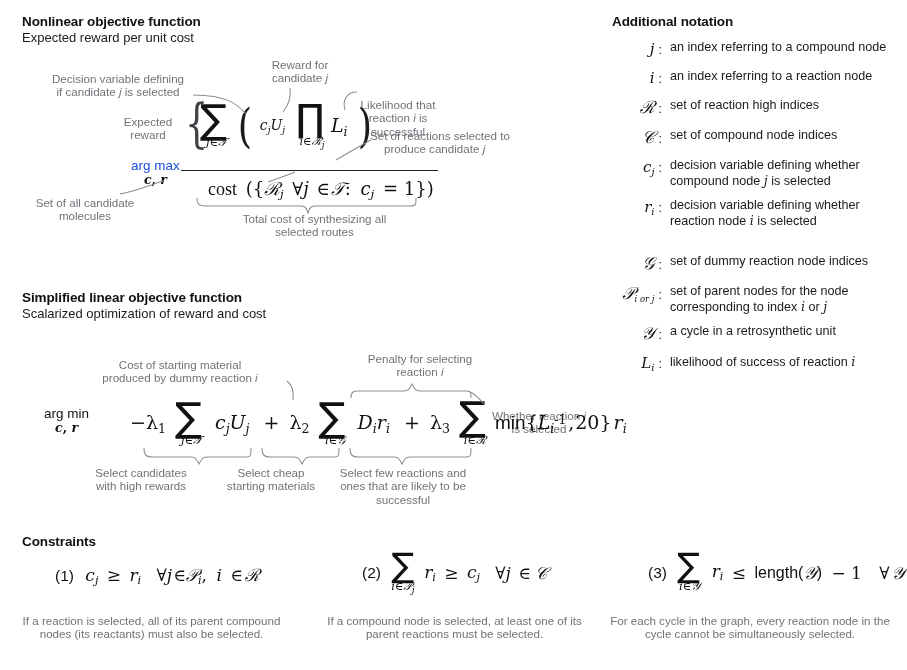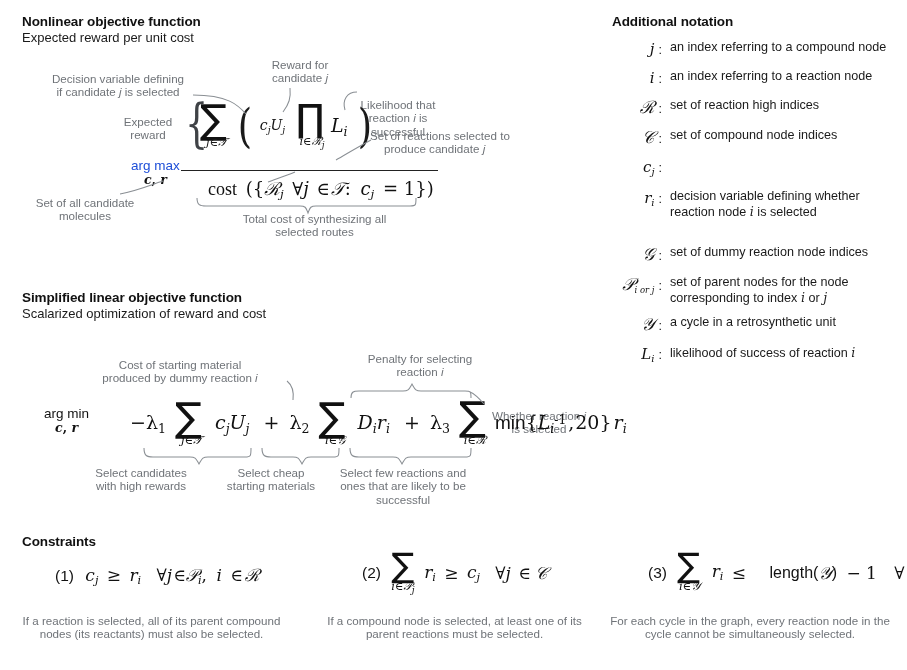--- a/index.html
+++ b/index.html
@@ -244,21 +244,21 @@
   <div class="abs ann" style="left:312px;top:614px;width:285px;">If a compound node is selected, at least one of its parent reactions must be selected.</div>
 
   <div class="abs math" style="left:648px;top:552px;font-size:17px;white-space:nowrap;">
     <span style="font-family:'Liberation Sans',sans-serif;font-size:15.5px;vertical-align:middle;">(3)</span>
     <span class="opwrap" style="margin-left:5px;">
       <span class="bigsum math" style="font-size:34px;">∑</span>
       <span class="oplim"><span class="it">i</span>∈<span class="cal">𝒴</span></span>
     </span>
     <span style="vertical-align:middle;margin-left:6px;"><span class="it">r</span><span class="sub">i</span></span>
     <span style="vertical-align:middle;margin-left:3px;">≤</span>
-    <span style="vertical-align:middle;margin-left:18px;font-family:'Liberation Sans',sans-serif;font-size:16px;">length(</span><span class="cal" style="vertical-align:middle;">𝒴</span><span style="vertical-align:middle;font-family:'Liberation Sans',sans-serif;font-size:16px;">)</span>
+    <span style="vertical-align:middle;margin-left:3px;font-family:'Liberation Sans',sans-serif;font-size:16px;">length(</span><span class="cal" style="vertical-align:middle;">𝒴</span><span style="vertical-align:middle;font-family:'Liberation Sans',sans-serif;font-size:16px;">)</span>
     <span style="vertical-align:middle;margin-left:4px;">− 1</span>
     <span style="vertical-align:middle;margin-left:12px;">∀</span><span class="cal" style="vertical-align:middle;margin-left:2px;">𝒴</span>
   </div>
   <div class="abs ann" style="left:600px;top:614px;width:300px;">For each cycle in the graph, every reaction node in the cycle cannot be simultaneously selected.</div>
 
   <div class="abs sec-title" style="left:612px;top:14px;">Additional notation</div>
 
   <div class="abs" id="notation-list" style="left:608px;top:40px;width:295px;">
       <div class="note-row" style="display: flex; align-items: flex-start; margin-bottom: 11px;">
         <div style="width: 54px; flex: 0 0 54px; text-align: right; font-family: &quot;DejaVu Serif&quot;, serif; font-size: 15px; color: rgb(17, 17, 17); line-height: 16px; padding-top: 1px; white-space: nowrap;"><span style="font-style:italic;font-size:15px;">j</span><span style="font-style:normal;font-family:'Liberation Sans',sans-serif;font-size:12.5px;margin-left:4px;">:</span></div>
@@ -271,20 +271,21 @@
       <div class="note-row" style="display: flex; align-items: flex-start; margin-bottom: 11px;">
         <div style="width: 54px; flex: 0 0 54px; text-align: right; font-family: &quot;DejaVu Serif&quot;, serif; font-size: 15px; color: rgb(17, 17, 17); line-height: 16px; padding-top: 1px; white-space: nowrap;"><span style="font-style:italic;font-size:17px;">ℛ</span><span style="font-style:normal;font-family:'Liberation Sans',sans-serif;font-size:12.5px;margin-left:4px;">:</span></div>
         <div style="flex: 1 1 0%; font-family: &quot;Liberation Sans&quot;, sans-serif; font-size: 12.6px; color: rgb(26, 26, 26); line-height: 15px; padding-left: 8px;">set of reaction high indices</div>
       </div>
       <div class="note-row" style="display: flex; align-items: flex-start; margin-bottom: 11px;">
         <div style="width: 54px; flex: 0 0 54px; text-align: right; font-family: &quot;DejaVu Serif&quot;, serif; font-size: 15px; color: rgb(17, 17, 17); line-height: 16px; padding-top: 1px; white-space: nowrap;"><span style="font-style:italic;font-size:17px;">𝒞</span><span style="font-style:normal;font-family:'Liberation Sans',sans-serif;font-size:12.5px;margin-left:4px;">:</span></div>
         <div style="flex: 1 1 0%; font-family: &quot;Liberation Sans&quot;, sans-serif; font-size: 12.6px; color: rgb(26, 26, 26); line-height: 15px; padding-left: 8px;">set of compound node indices</div>
       </div>
       <div class="note-row" style="display: flex; align-items: flex-start; margin-bottom: 9px;">
         <div style="width: 54px; flex: 0 0 54px; text-align: right; font-family: &quot;DejaVu Serif&quot;, serif; font-size: 15px; color: rgb(17, 17, 17); line-height: 16px; padding-top: 1px; white-space: nowrap;"><span style="font-style:italic;font-size:15px;">c</span><span style="font-size:10px;font-style:italic;vertical-align:-0.3em;">j</span><span style="font-style:normal;font-family:'Liberation Sans',sans-serif;font-size:12.5px;margin-left:4px;">:</span></div>
+        <div style="flex: 1 1 0%; font-family: &quot;Liberation Sans&quot;, sans-serif; font-size: 12.6px; color: rgb(26, 26, 26); line-height: 15px; padding-left: 8px;">decision variable defining whether compound node <span style="font-style:italic;font-family:'DejaVu Serif',serif;">j</span> is selected</div>
       </div>
       <div class="note-row" style="display: flex; align-items: flex-start; margin-bottom: 25px;">
         <div style="width: 54px; flex: 0 0 54px; text-align: right; font-family: &quot;DejaVu Serif&quot;, serif; font-size: 15px; color: rgb(17, 17, 17); line-height: 16px; padding-top: 1px; white-space: nowrap;"><span style="font-style:italic;font-size:15px;">r</span><span style="font-size:10px;font-style:italic;vertical-align:-0.3em;">i</span><span style="font-style:normal;font-family:'Liberation Sans',sans-serif;font-size:12.5px;margin-left:4px;">:</span></div>
         <div style="flex: 1 1 0%; font-family: &quot;Liberation Sans&quot;, sans-serif; font-size: 12.6px; color: rgb(26, 26, 26); line-height: 15px; padding-left: 8px;">decision variable defining whether reaction node <span style="font-style:italic;font-family:'DejaVu Serif',serif;">i</span> is selected</div>
       </div>
       <div class="note-row" style="display: flex; align-items: flex-start; margin-bottom: 11px;">
         <div style="width: 54px; flex: 0 0 54px; text-align: right; font-family: &quot;DejaVu Serif&quot;, serif; font-size: 15px; color: rgb(17, 17, 17); line-height: 16px; padding-top: 1px; white-space: nowrap;"><span style="font-style:italic;font-size:17px;">𝒢</span><span style="font-style:normal;font-family:'Liberation Sans',sans-serif;font-size:12.5px;margin-left:4px;">:</span></div>
         <div style="flex: 1 1 0%; font-family: &quot;Liberation Sans&quot;, sans-serif; font-size: 12.6px; color: rgb(26, 26, 26); line-height: 15px; padding-left: 8px;">set of dummy reaction node indices</div>
       </div>
       <div class="note-row" style="display: flex; align-items: flex-start; margin-bottom: 9px;">

